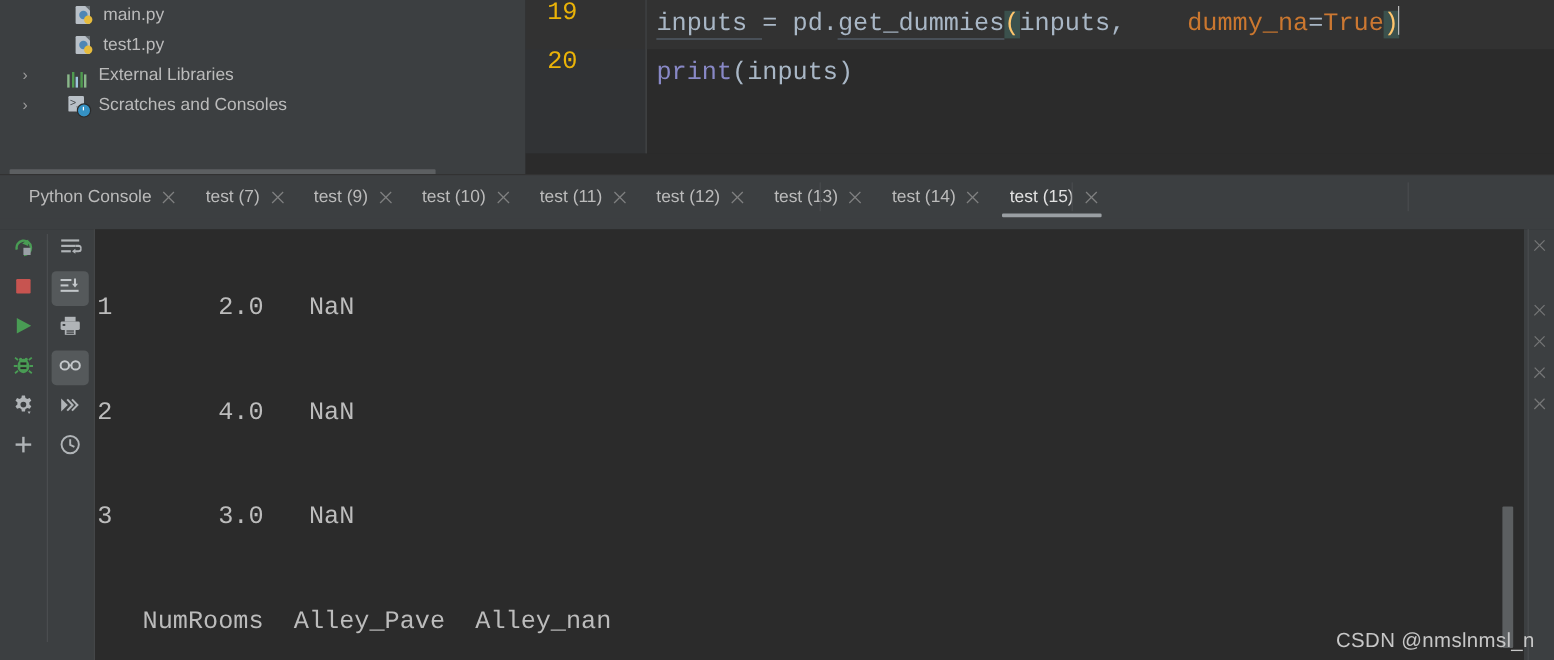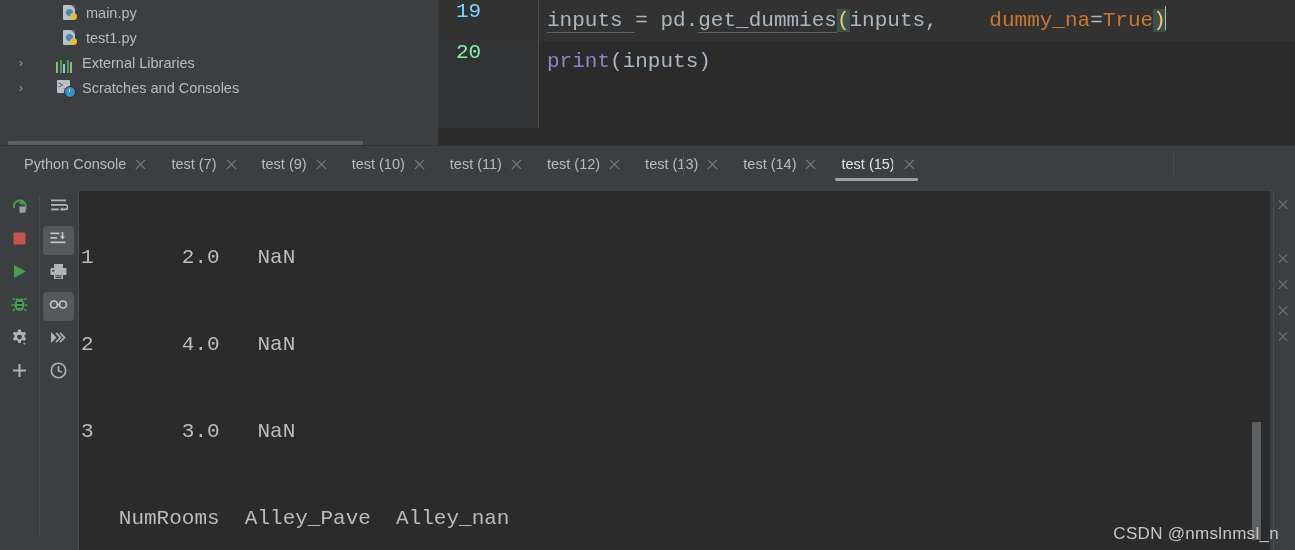--- a/index.html
+++ b/index.html
@@ -199,23 +199,23 @@
   .code-line.current { background: #323232; }
   .ln {
     position: absolute;
     right: 0;
     width: 100px;
     text-align: left;
     padding-left: 18px;
     box-sizing: border-box;
     font-family: "Liberation Mono", monospace;
     font-size: 21px;
-    color: #7dd3fc;
-  }
-  .ln.dim { color: #86efac; }
+    color: #eab308;
+  }
+  .ln.dim { color: #eab308; }
   .gl-row { height: 41px; position: relative; }
   .gl-row.current { background: #323232; }
   .code-text { padding-left: 8px; }
   .tok-plain  { color: #a9b7c6; }
   .tok-kw     { color: #cc7832; }
   .tok-func   { color: #a9b7c6; }
   .tok-bi     { color: #8888c6; }
   .tok-param  { color: #cb772f; margin-left: 39px; }
   .tok-paren-hl {
     color: #ffc66d;

